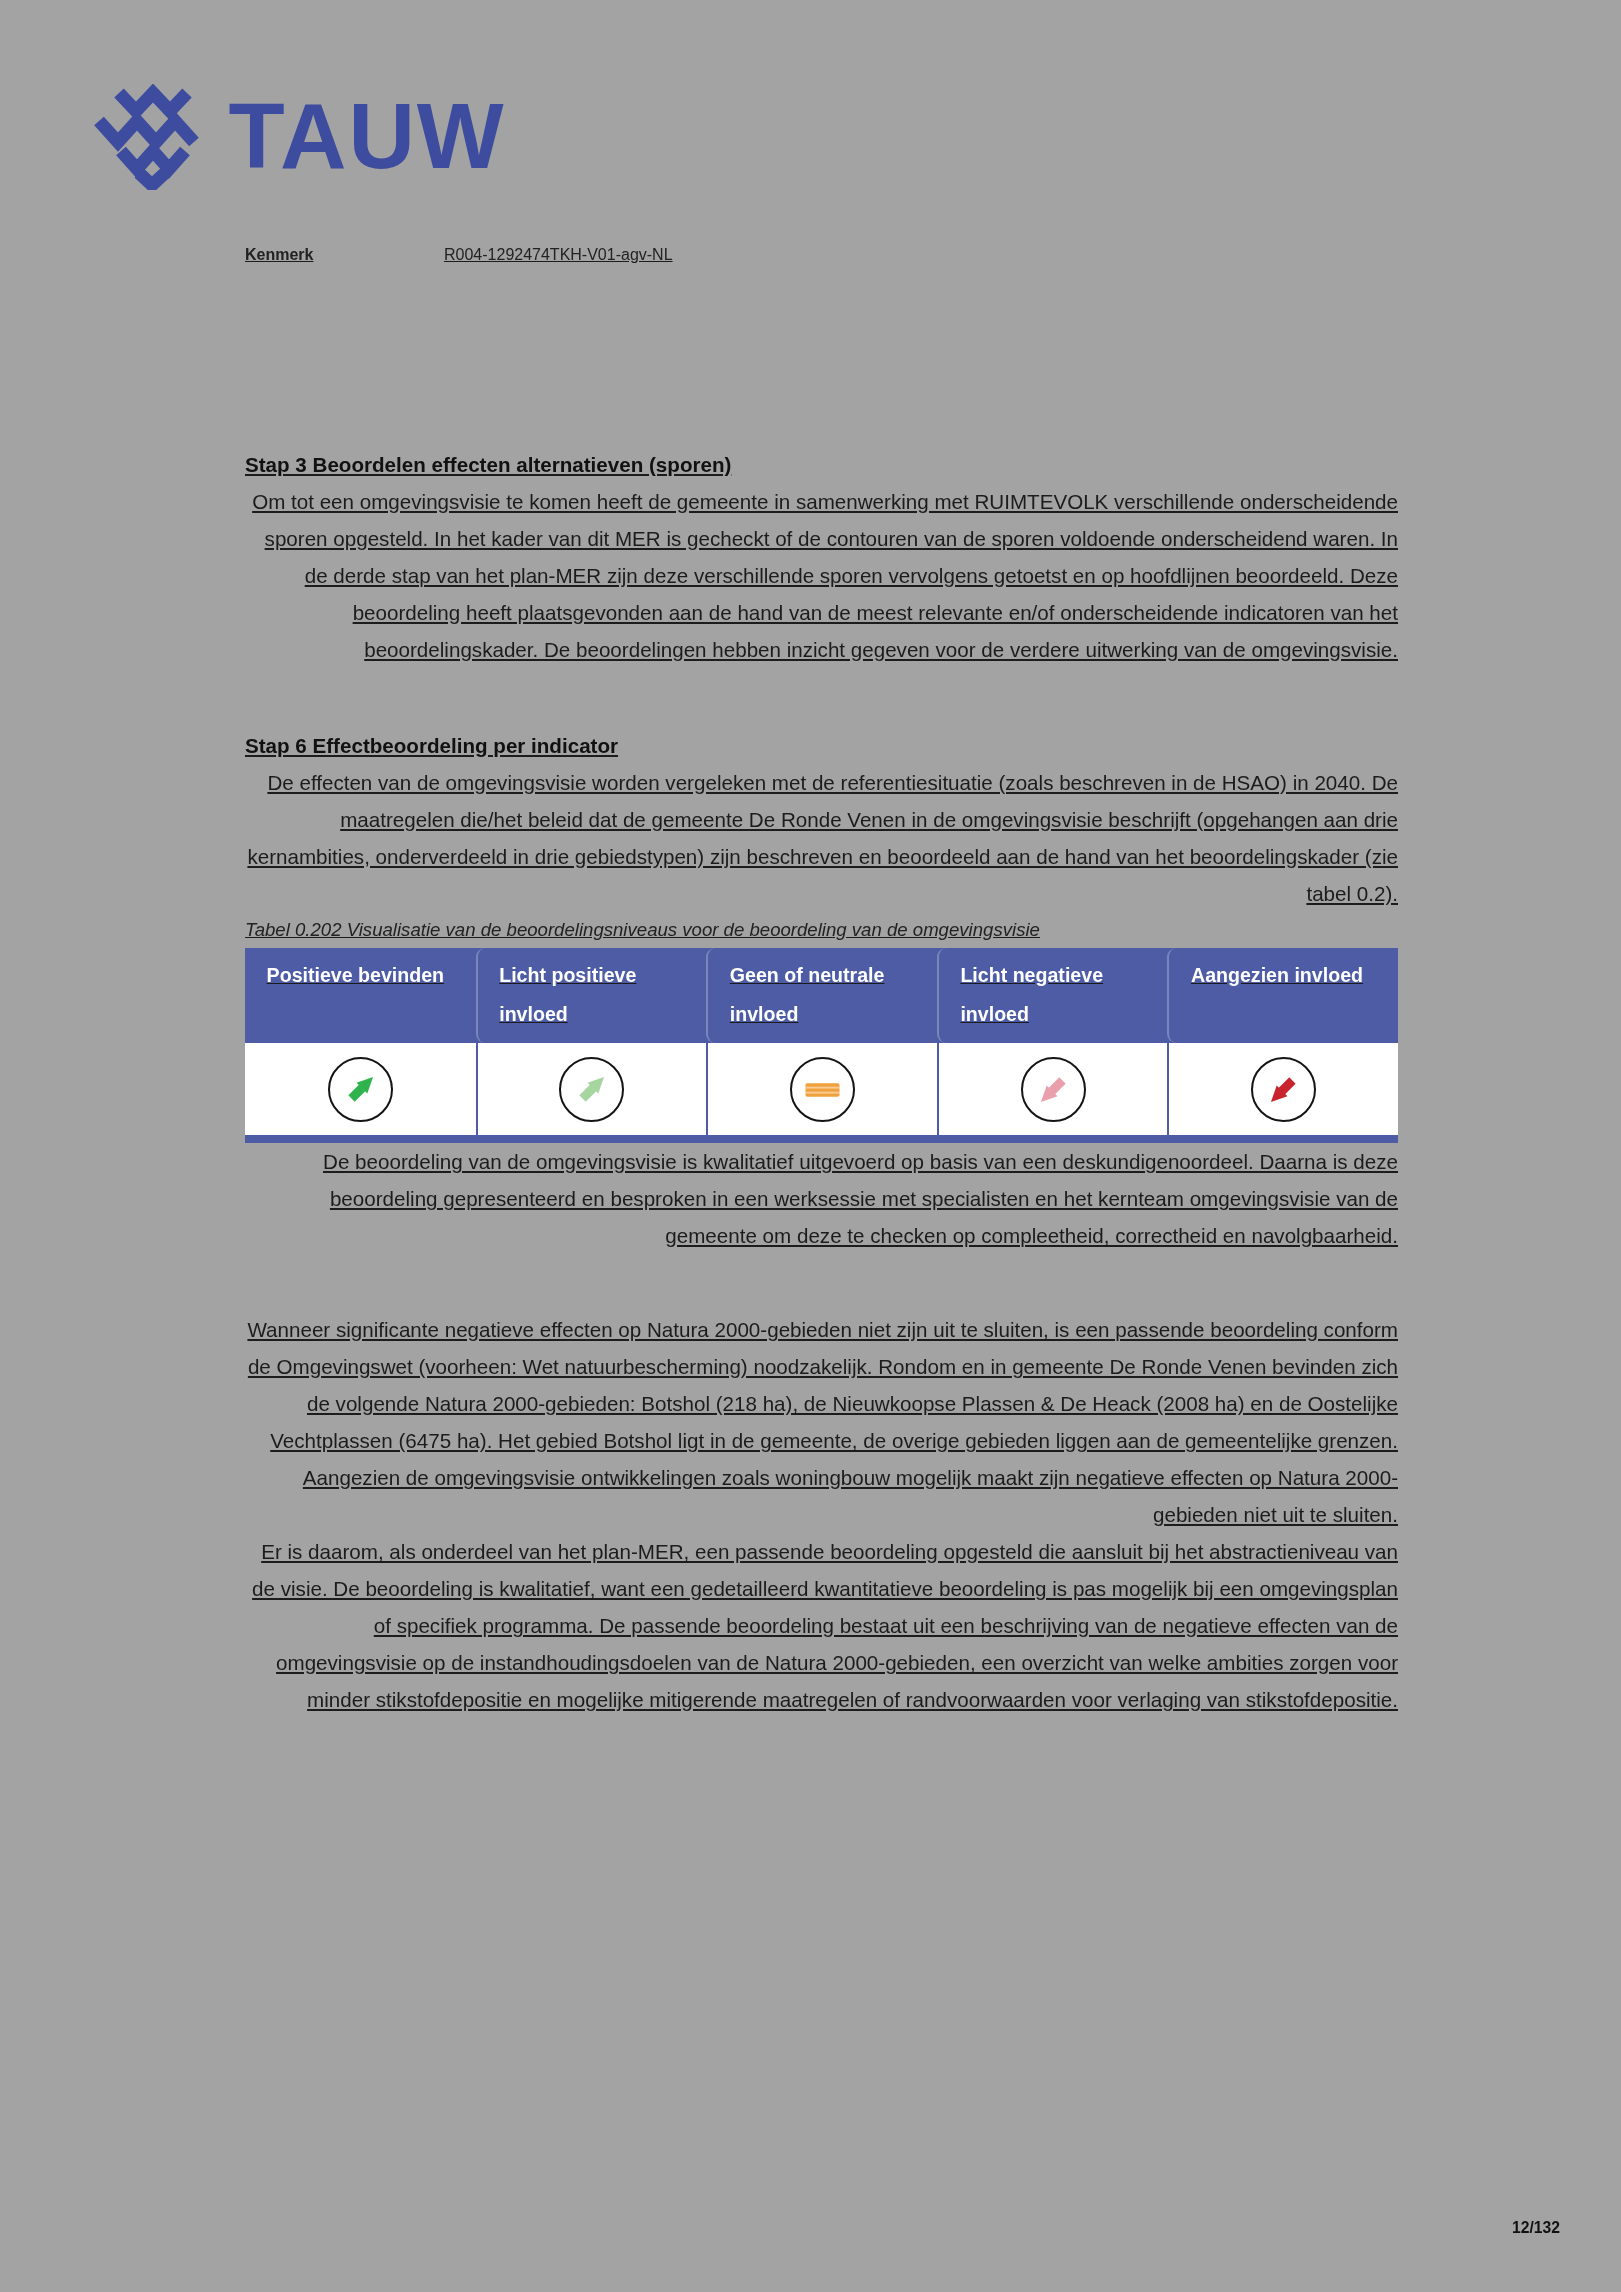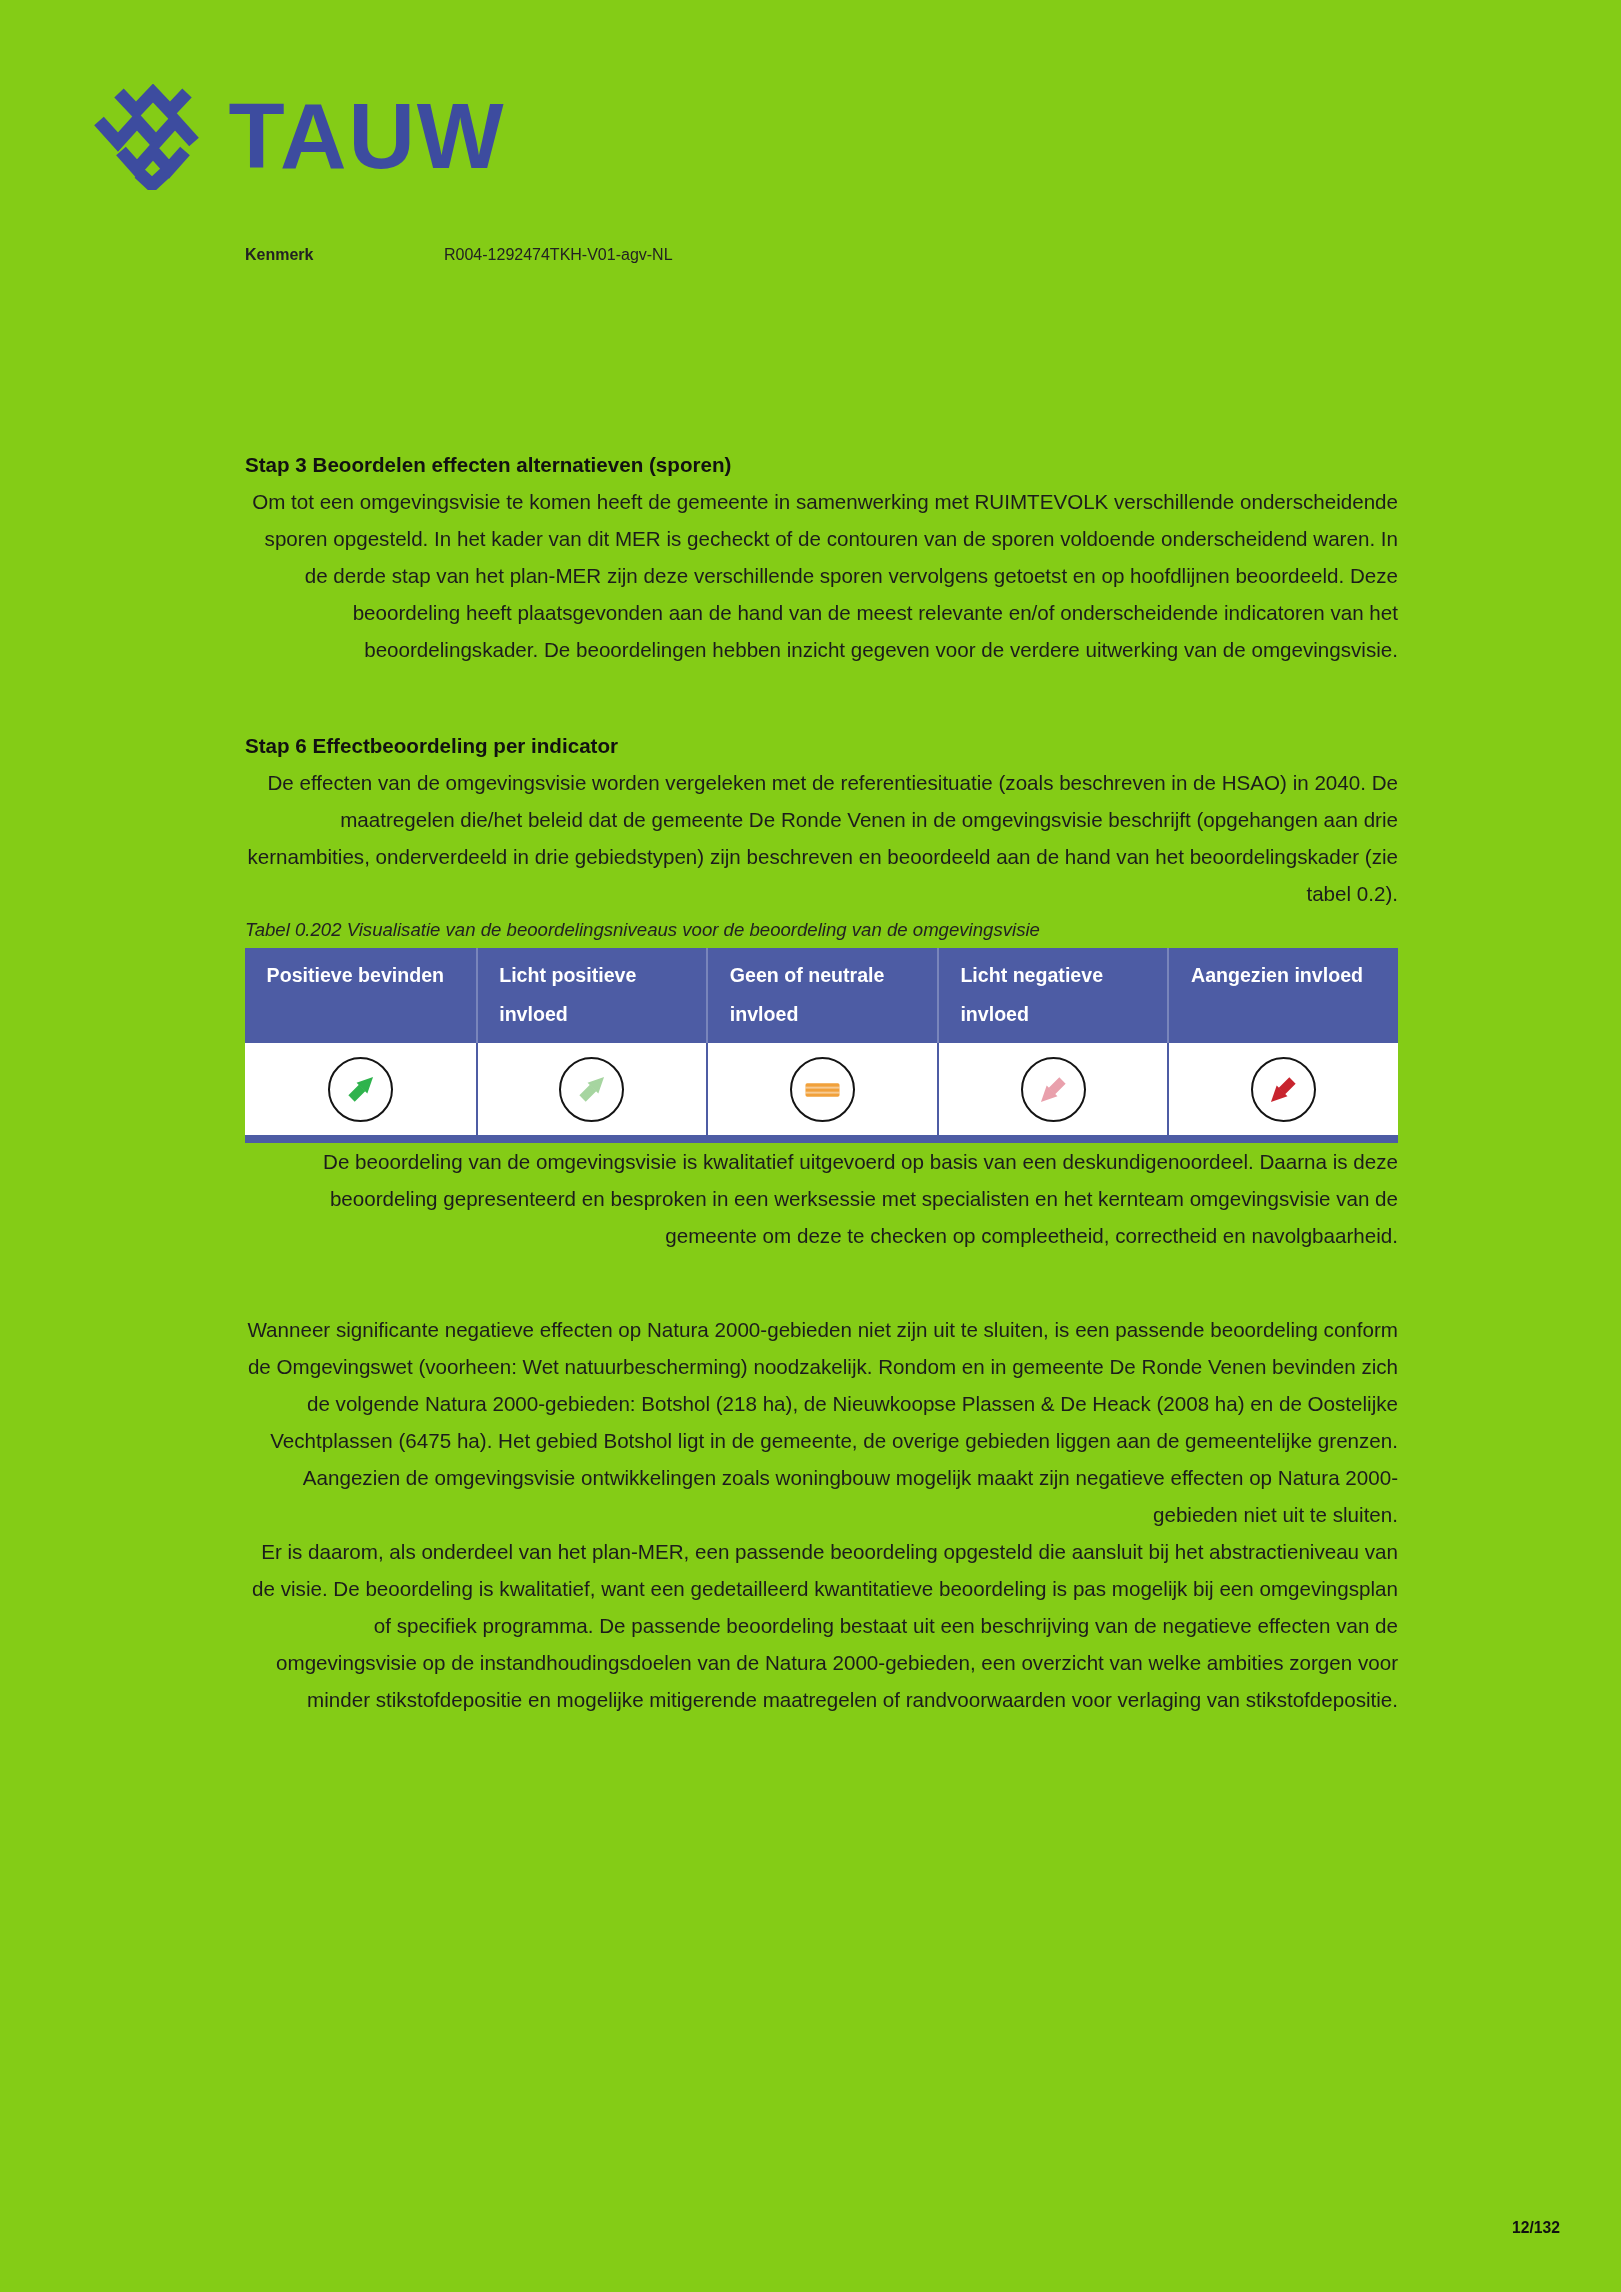--- a/index.html
+++ b/index.html
@@ -1,22 +1,23 @@
 <!DOCTYPE html>
 <html><head>
 <meta charset="utf-8">
 <style>
   html,body{margin:0;padding:0;background:#ffffff;}
   .page{
     position:relative;
     width:1621px;height:2293px;
-    background:#84cc16;
+    background:#a3a3a3;
     font-family:"Liberation Sans", sans-serif;
     color:#1c1c1c;
     overflow:hidden;
+    text-decoration:underline;
   }
   
   .logo{position:absolute;left:91px;top:84px;display:flex;align-items:center;gap:17.6px;}
   .logo-mark{width:120px;height:106px;display:block;}
   .logo-word{font-size:92px;font-weight:bold;line-height:0.78;letter-spacing:2px;}
   
   .content{margin-left:245px;width:1153px;padding-top:243px;box-sizing:content-box;}
   .kenmerk{display:flex;font-size:16px;line-height:23.5px;color:#222;}
   .kenmerk-label{font-weight:bold;width:199px;flex:none;}
   h3.sec{font-size:20.6px;line-height:37px;font-weight:bold;margin:0;color:#111;}
@@ -27,21 +28,21 @@
   .sec-stap5{margin-top:57px;}
   .closing{margin-top:59px;}
   
   .tbl-wrap{margin-top:5.9px;}
   .tbl-caption{font-style:italic;font-size:18.6px;line-height:25.5px;color:#222;margin:0 0 4.9px 0;}
   .tbl-header{display:grid;grid-template-columns:repeat(5,1fr);background:#4D5CA4;}
   .tbl-header-cell{
     color:#fff;font-weight:bold;font-size:19.6px;line-height:39px;
     padding:7.8px 7.8px 9.8px 21.6px;min-height:80px;box-sizing:border-box;
   }
-  .tbl-header-cell + .tbl-header-cell{border-left:2px solid rgba(255,255,255,0.25);}
+  .tbl-header-cell + .tbl-header-cell{border-left:2px solid rgba(255,255,255,0.25);border-radius:9px;}
   .tbl-body{display:grid;grid-template-columns:repeat(5,1fr);border-bottom:8.8px solid #4D5CA4;background:#fff;}
   .tbl-cell{height:92px;display:flex;align-items:center;justify-content:center;box-sizing:border-box;}
   .tbl-cell + .tbl-cell{border-left:2px solid #4D5CA4;}
   .circle{
     width:65px;height:65px;border:2.9px solid #141414;border-radius:50%;
     display:flex;align-items:center;justify-content:center;background:#fff;box-sizing:border-box;
   }
   .icon-svg{width:43px;height:43px;display:block;}
   
   .footer-page{position:absolute;right:61px;bottom:56px;font-size:15.7px;font-weight:bold;color:#111;margin-top:12px;}

